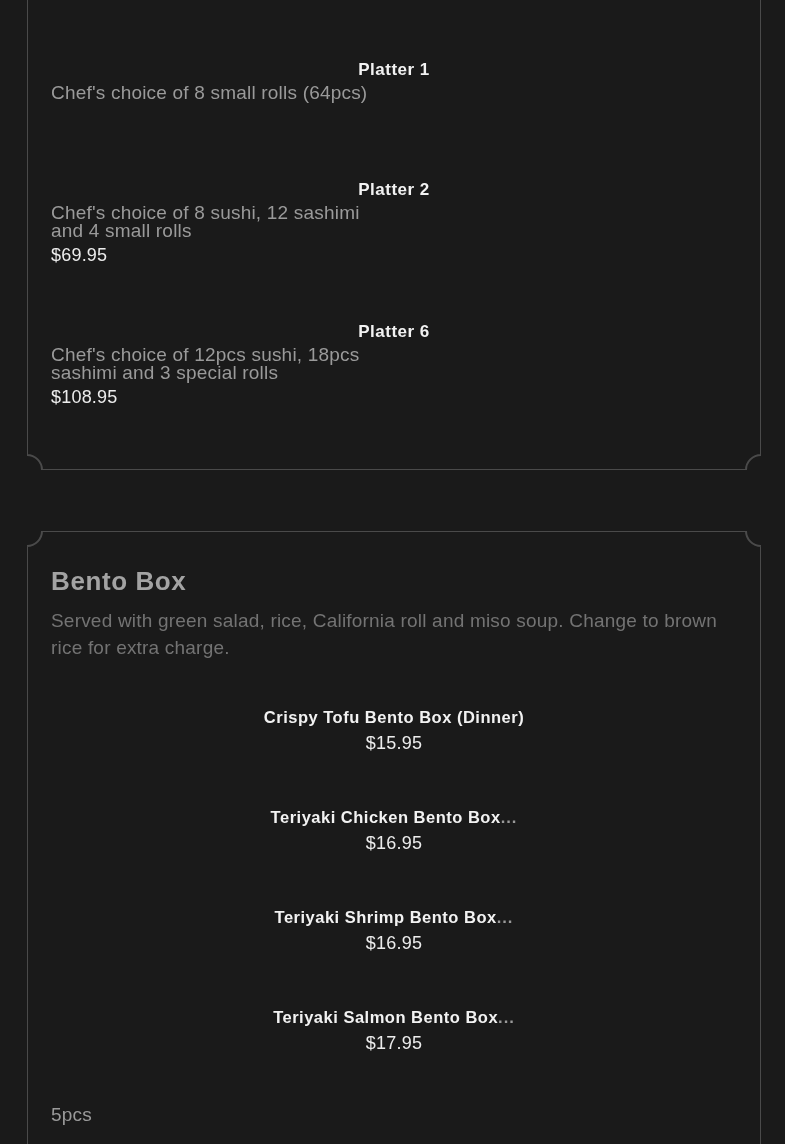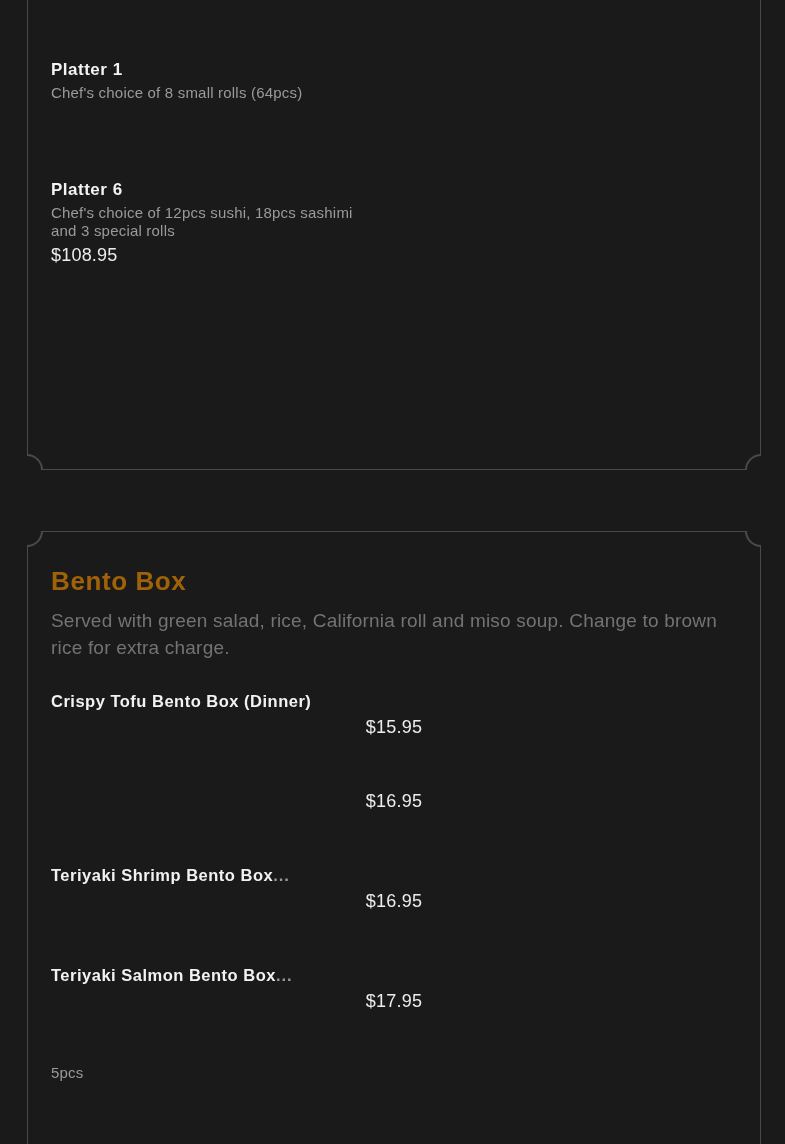--- a/index.html
+++ b/index.html
@@ -38,59 +38,60 @@
     letter-spacing: 0.2px;
   }
   .platter-item { margin-top: 54px; }
   .platter-item.first { margin-top: 52px; }
   .item-name {
     font-size: 17px;
     font-weight: 700;
     line-height: 24px;
     color: #f2f2f2;
     letter-spacing: 0.5px;
+    text-align: center;
   }
   .item-desc-wrap {
     margin-top: 2px;
     height: 40px;
     overflow: hidden;
   }
   .item-desc {
-    font-size: 15px;
+    font-size: 19px;
     line-height: 18px;
     color: #9a9a9a;
     letter-spacing: 0.2px;
     max-width: 322px;
   }
   .item-price {
     font-size: 18px;
     line-height: 22px;
     font-weight: 400;
     color: #ececec;
     letter-spacing: 0.2px;
   }
 
   .section-title {
     margin-top: 33px;
     font-size: 26px;
     font-weight: 700;
     line-height: 34px;
-    color: #a16207;
+    color: #a3a3a3;
     letter-spacing: 0.6px;
   }
   .section-desc {
     margin-top: 9px;
     font-size: 19px;
     line-height: 27px;
     color: #737373;
     letter-spacing: 0.2px;
     max-width: 686px;
   }
   .bento-item { margin-top: 52px; }
-  .bento-item.first { margin-top: 29px; }
+  .bento-item.first { margin-top: 45px; }
   .bento-item .item-name {
     font-size: 16.5px;
     line-height: 22px;
   }
   .bento-item .item-price {
     margin-top: 4px;
     text-align: center;
   }
   .name-ellipsis {
     color: #9a9a9a;
@@ -111,20 +112,27 @@
 
   <p class="order-note">Please order at least 1 hour in advance</p>
 
   <div class="platter-item first">
     <div class="item-name">Platter 1</div>
     <div class="item-desc-wrap">
       <div class="item-desc">Chef's choice of 8 small rolls (64pcs)</div>
     </div>
   </div>
 
+  <div class="platter-item">
+    <div class="item-name">Platter 2</div>
+    <div class="item-desc-wrap">
+      <div class="item-desc">Chef's choice of 8 sushi, 12 sashimi and 4 small rolls</div>
+    </div>
+    <div class="item-price">$69.95</div>
+  </div>
 
   <div class="platter-item">
     <div class="item-name">Platter 6</div>
     <div class="item-desc-wrap">
       <div class="item-desc">Chef's choice of 12pcs sushi, 18pcs sashimi and 3 special rolls</div>
     </div>
     <div class="item-price">$108.95</div>
   </div>
 </section>
 
@@ -135,20 +143,21 @@
 
   <h2 class="section-title">Bento Box</h2>
   <p class="section-desc">Served with green salad, rice, California roll and miso soup. Change to brown rice for extra charge.</p>
 
   <div class="bento-item first">
     <div class="item-name"><span>Crispy Tofu Bento Box (Dinner)</span><span class="name-ellipsis"></span></div>
     <div class="item-price">$15.95</div>
   </div>
 
   <div class="bento-item">
+    <div class="item-name"><span>Teriyaki Chicken Bento Box</span><span class="name-ellipsis">...</span></div>
     <div class="item-price">$16.95</div>
   </div>
 
   <div class="bento-item">
     <div class="item-name"><span>Teriyaki Shrimp Bento Box</span><span class="name-ellipsis">...</span></div>
     <div class="item-price">$16.95</div>
   </div>
 
   <div class="bento-item">
     <div class="item-name"><span>Teriyaki Salmon Bento Box</span><span class="name-ellipsis">...</span></div>

